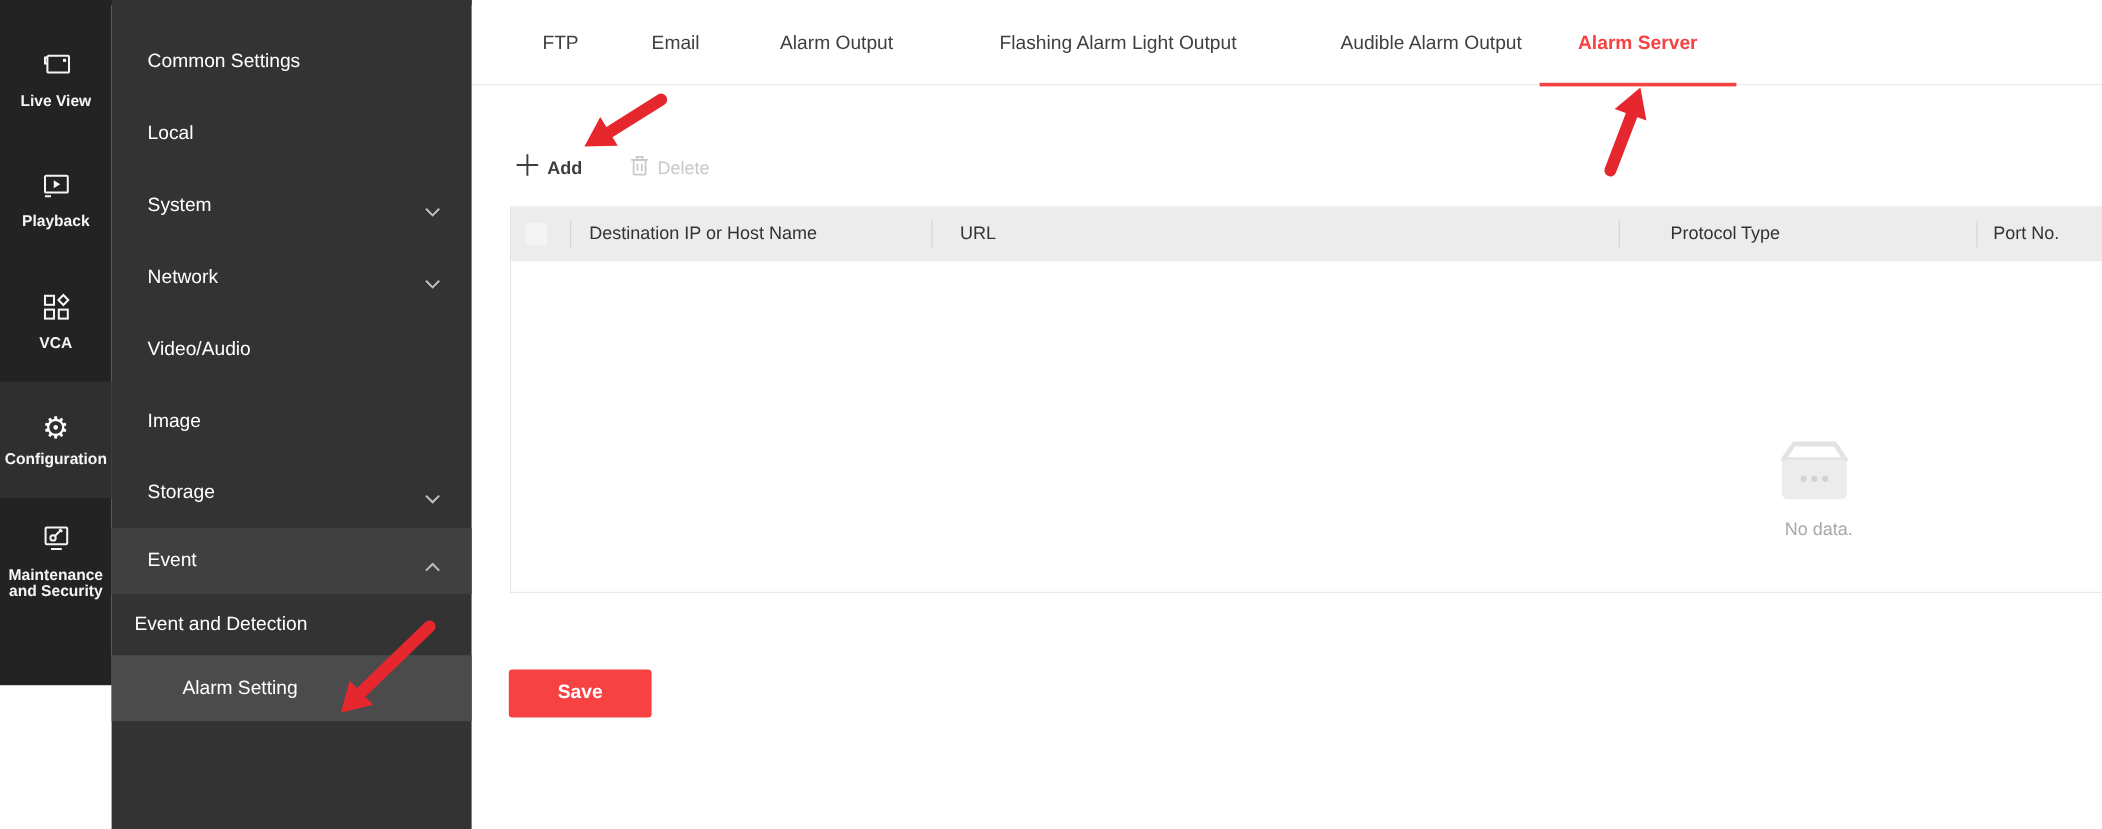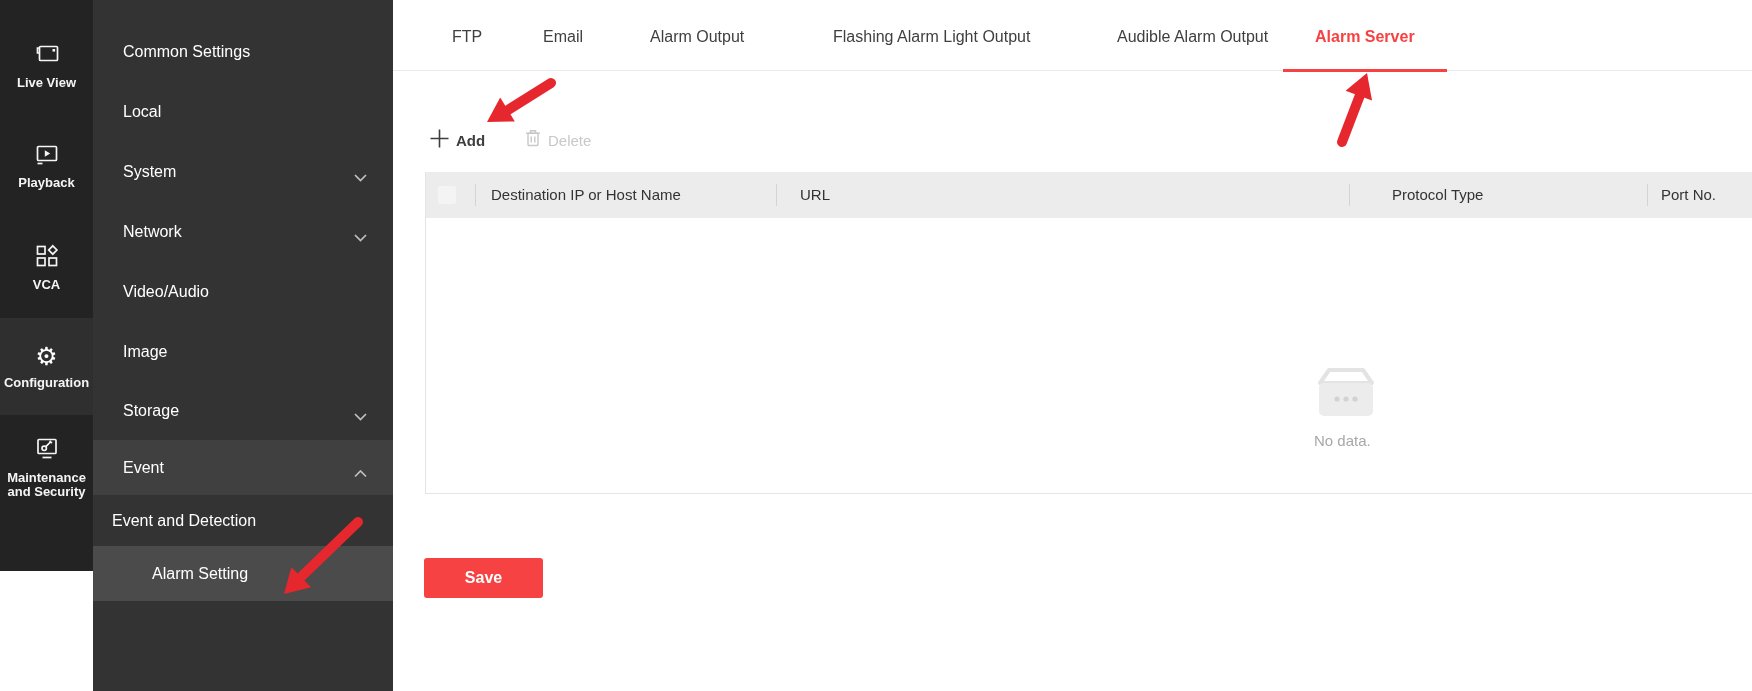--- a/index.html
+++ b/index.html
@@ -36,21 +36,21 @@
   .delete-btn{left:132px;cursor:default;}
   .delete-btn .lbl{font-size:15px;color:#c8c8c8;}
 
   .table{position:absolute;left:32px;top:172px;width:1327px;height:322px;
          border-left:1px solid #e4e4e4;border-bottom:1px solid #e4e4e4;box-sizing:border-box;}
   .thead{position:absolute;left:0;top:0;width:1327px;height:46px;background:#ececec;}
   .th{position:absolute;top:0;height:46px;line-height:46px;font-size:15px;color:#333;white-space:nowrap;}
   .th-sep{position:absolute;top:12px;width:1px;height:22px;background:#d4d4d4;}
   .th-check{position:absolute;left:12px;top:14px;width:18px;height:18px;background:#f4f4f4;border-radius:2px;cursor:pointer;}
   .tbody{position:absolute;left:0;top:46px;width:1327px;height:275px;background:#fff;}
-  .empty{position:absolute;left:888px;top:148px;width:180px;text-align:left;}
+  .empty{position:absolute;left:938px;top:148px;width:180px;text-align:right;}
   .empty-text{margin-top:8px;font-size:15px;color:#a8a8a8;}
 
   .save-btn{position:absolute;left:31px;top:558px;width:119px;height:40px;background:#f64242;
             border:none;border-radius:3px;color:#fff;font-size:16px;font-weight:700;
             font-family:"Liberation Sans",sans-serif;cursor:pointer;}
 
   .arrows{position:absolute;left:0;top:0;width:1752px;height:691px;pointer-events:none;z-index:5;}
 </style>
 </head>
 <body>

